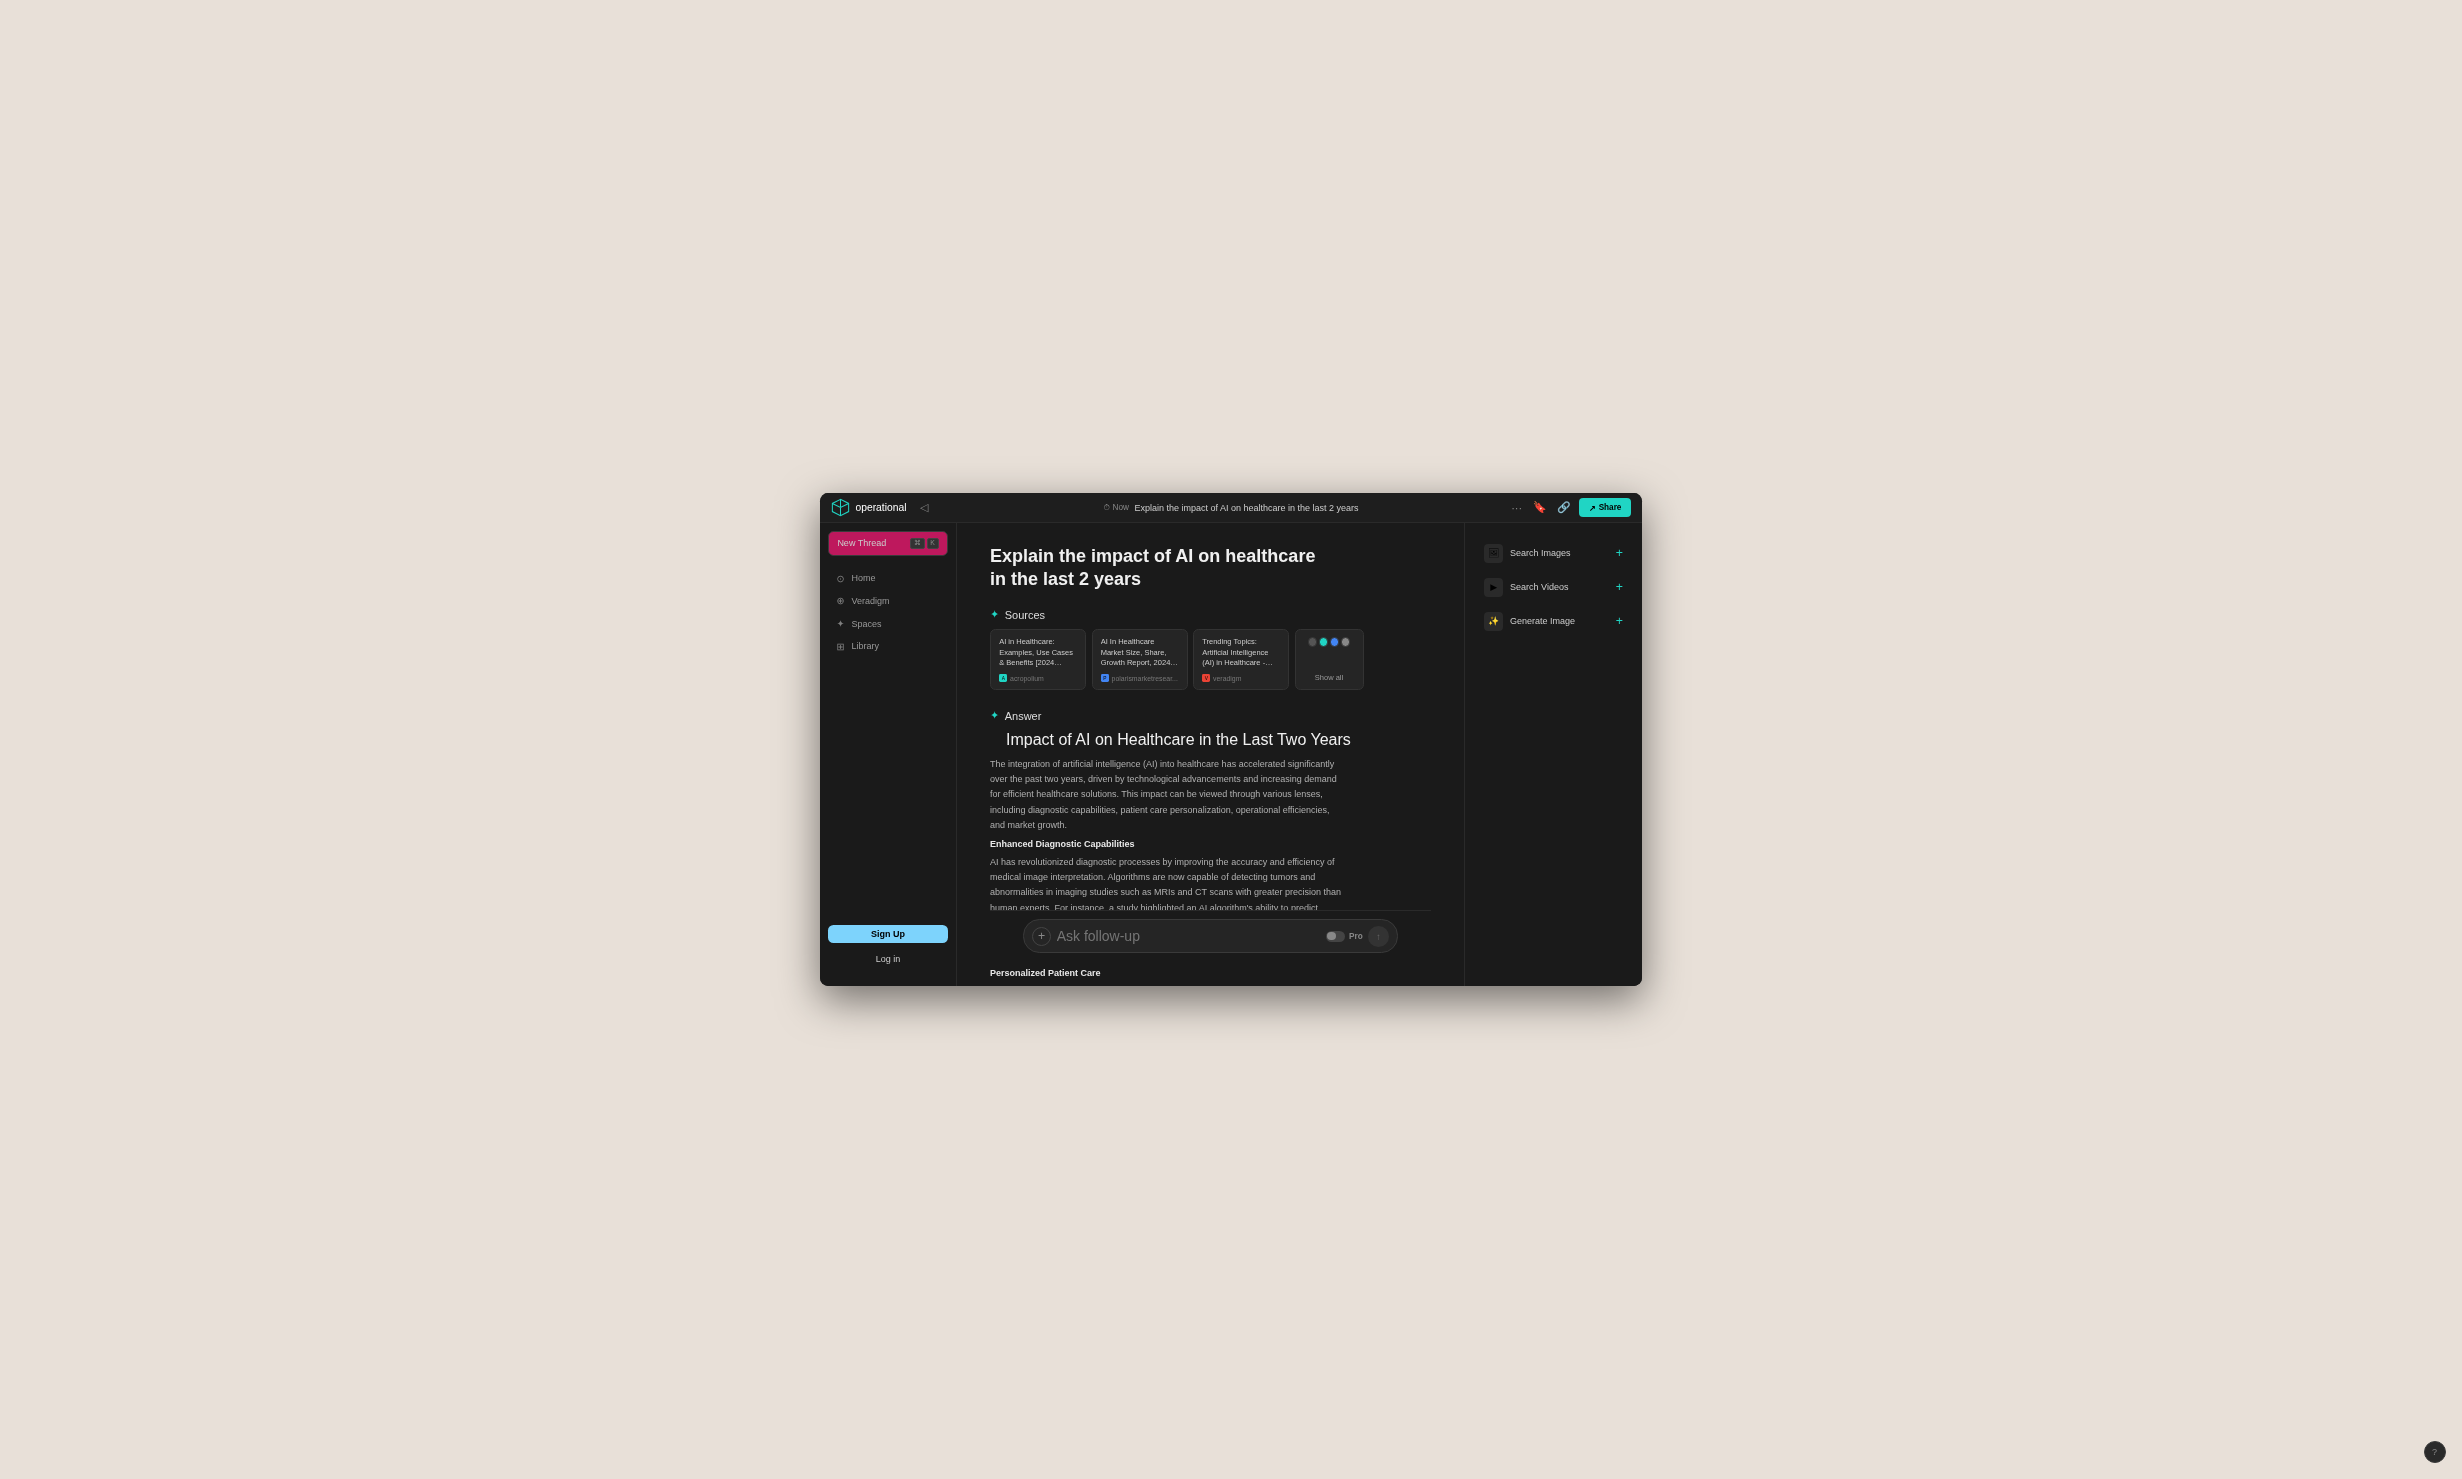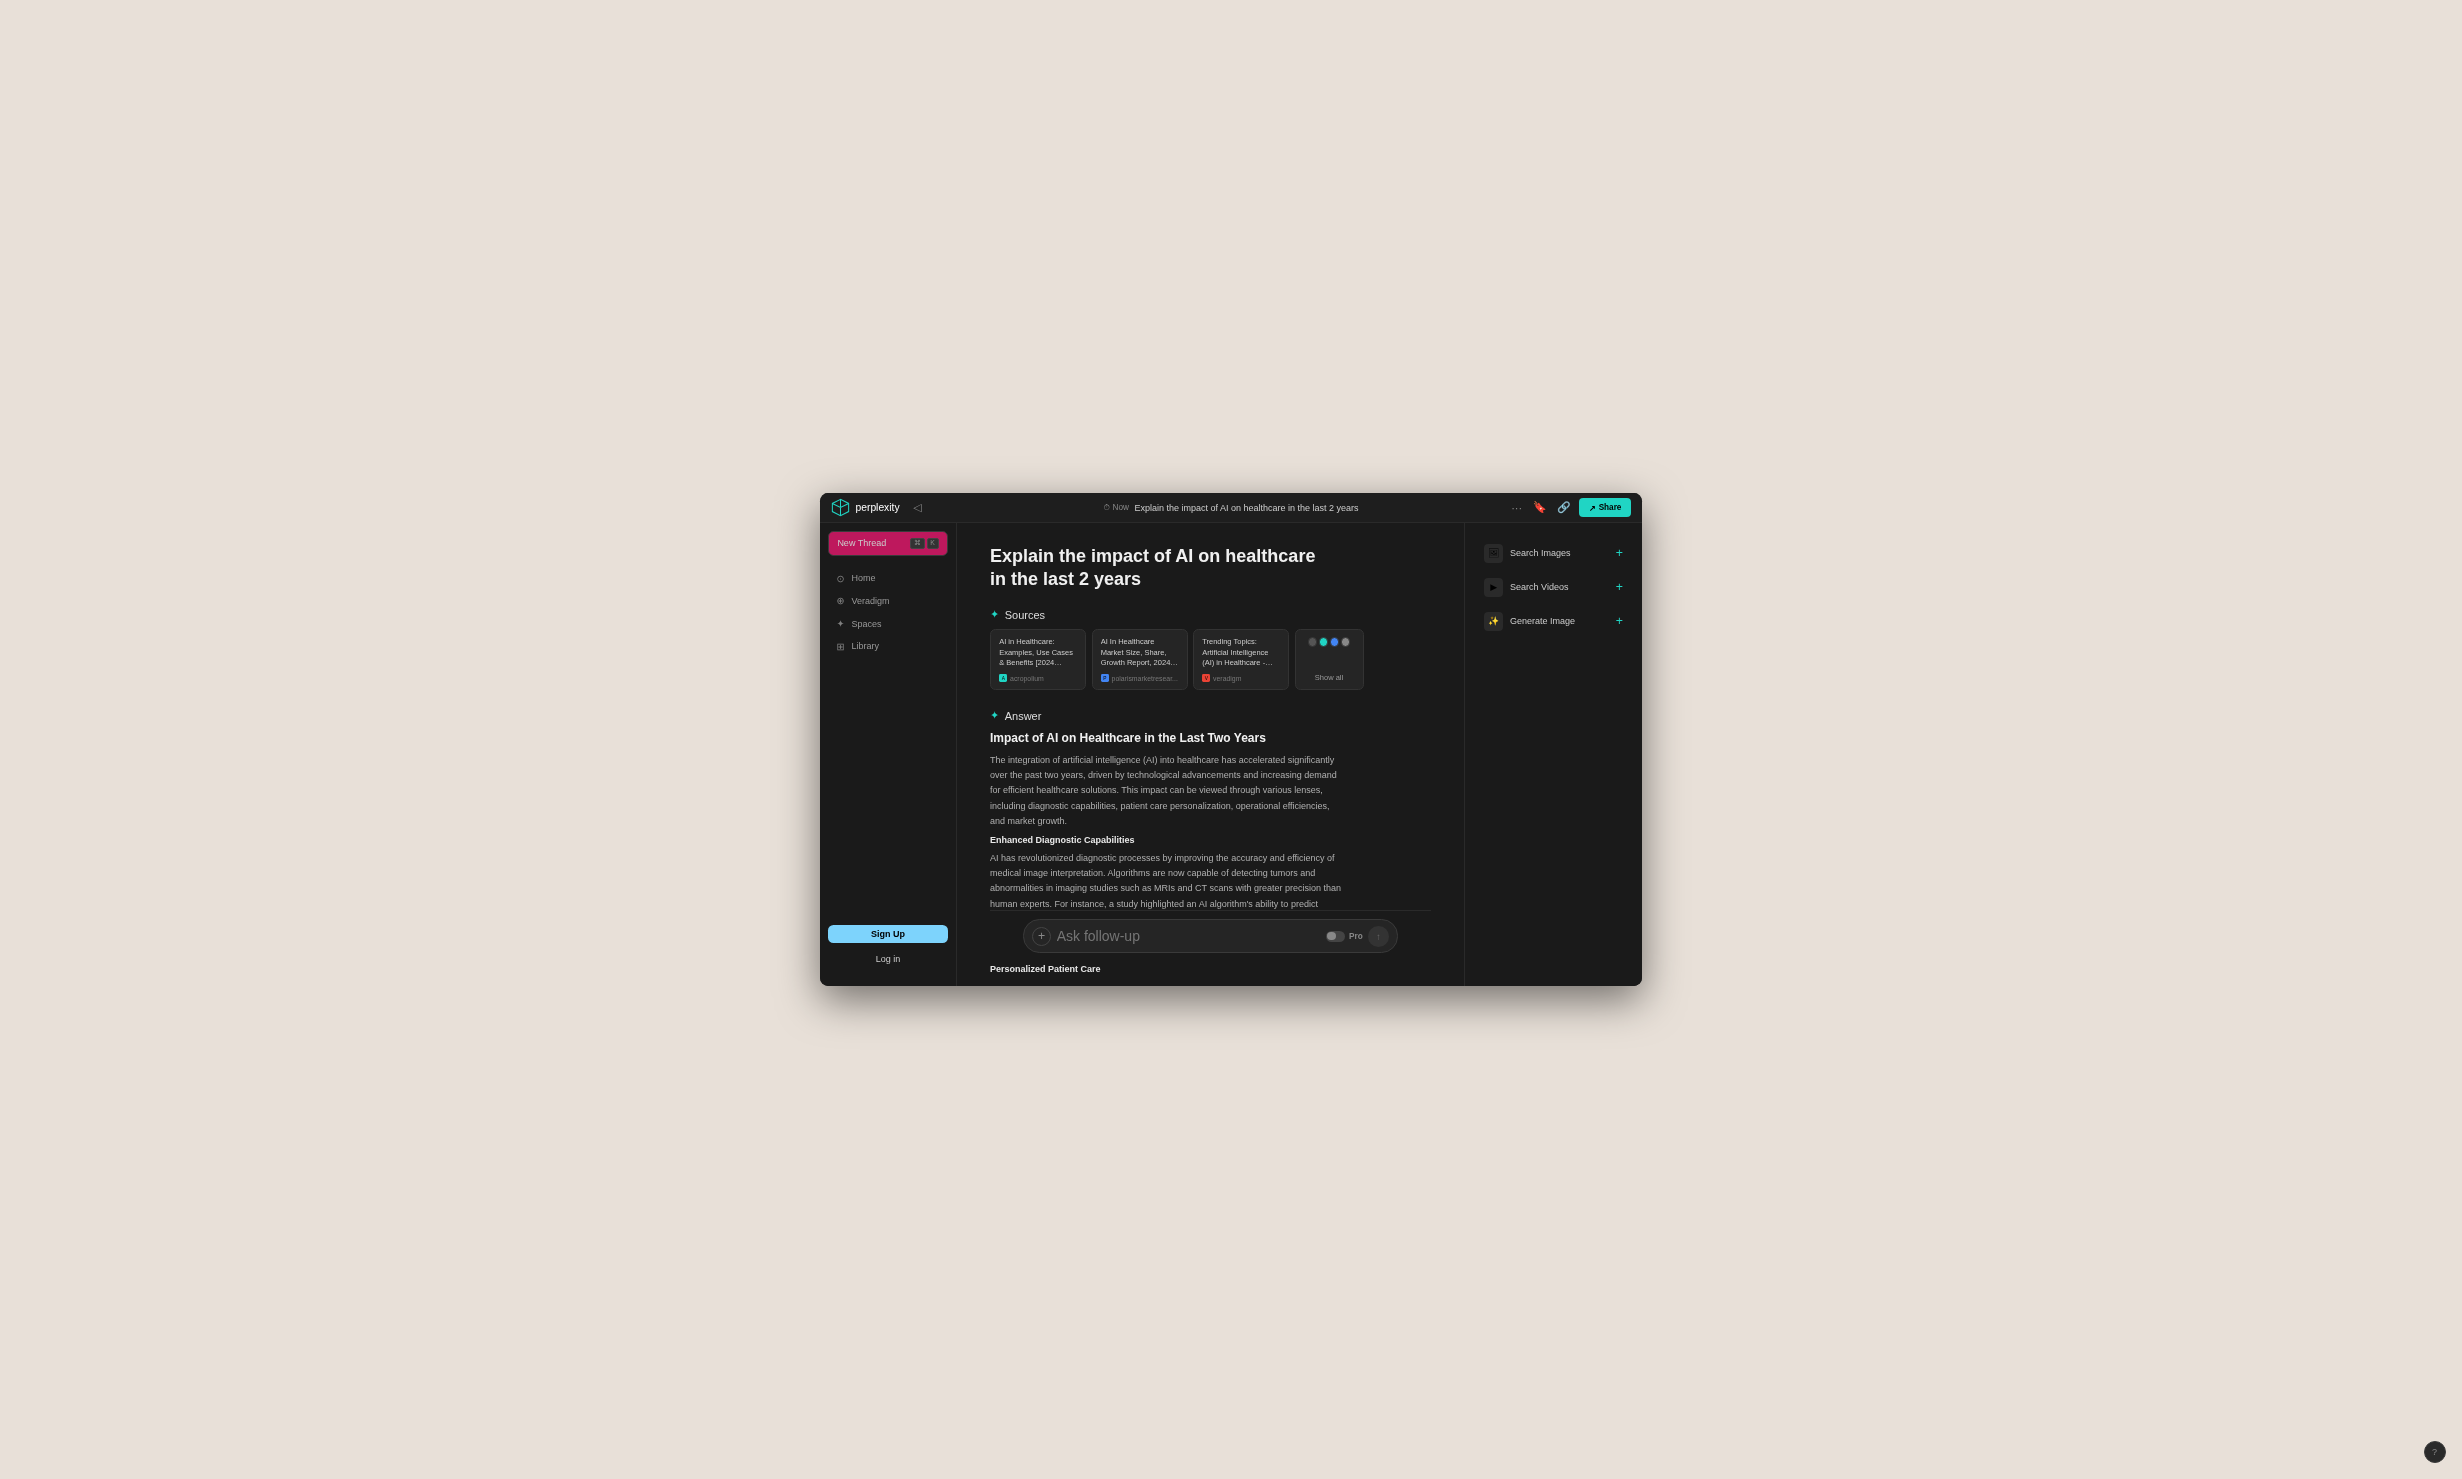--- a/index.html
+++ b/index.html
@@ -299,23 +299,24 @@
       border: 0.7px solid #333;
     }
     .show-all-text {
       color: #999;
       font-size: 7.5px;
     }
     
     .answer-section { margin-bottom: 13.7px; }
     .answer-heading {
       color: #f0f0f0;
-      font-size: 12px;
-      font-weight: 700;
+      font-size: 16px;
+      font-weight: 400;
       margin-bottom: 8.2px;
+      margin-left: 16px;
     }
     .answer-subheading {
       color: #e8e8e8;
       font-size: 9px;
       font-weight: 600;
       margin-bottom: 5.5px;
       margin-top: 6px;
     }
     .answer-text {
       color: #b0b0b0;
@@ -480,21 +481,21 @@
 
 <div class="window">
 
   <div class="titlebar">
     <div class="titlebar-left">
       <div class="logo">
         <svg class="logo-icon" viewBox="0 0 28 28" fill="none">
           <path d="M14 2L2 8v12l12 6 12-6V8L14 2z" stroke="#20d5c4" stroke-width="1.5" fill="none"></path>
           <path d="M14 2v24M2 8l12 6 12-6" stroke="#20d5c4" stroke-width="1.5"></path>
         </svg>
-        <span class="logo-text">perplexity</span>
+        <span class="logo-text">operational</span>
       </div>
       <button class="icon-btn collapse-btn">◁</button>
     </div>
     <div class="titlebar-center">
       <div class="now-badge">
         <span>⏱</span>
         <span>Now</span>
       </div>
       <span class="page-title">Explain the impact of AI on healthcare in the last 2 years</span>
     </div>

